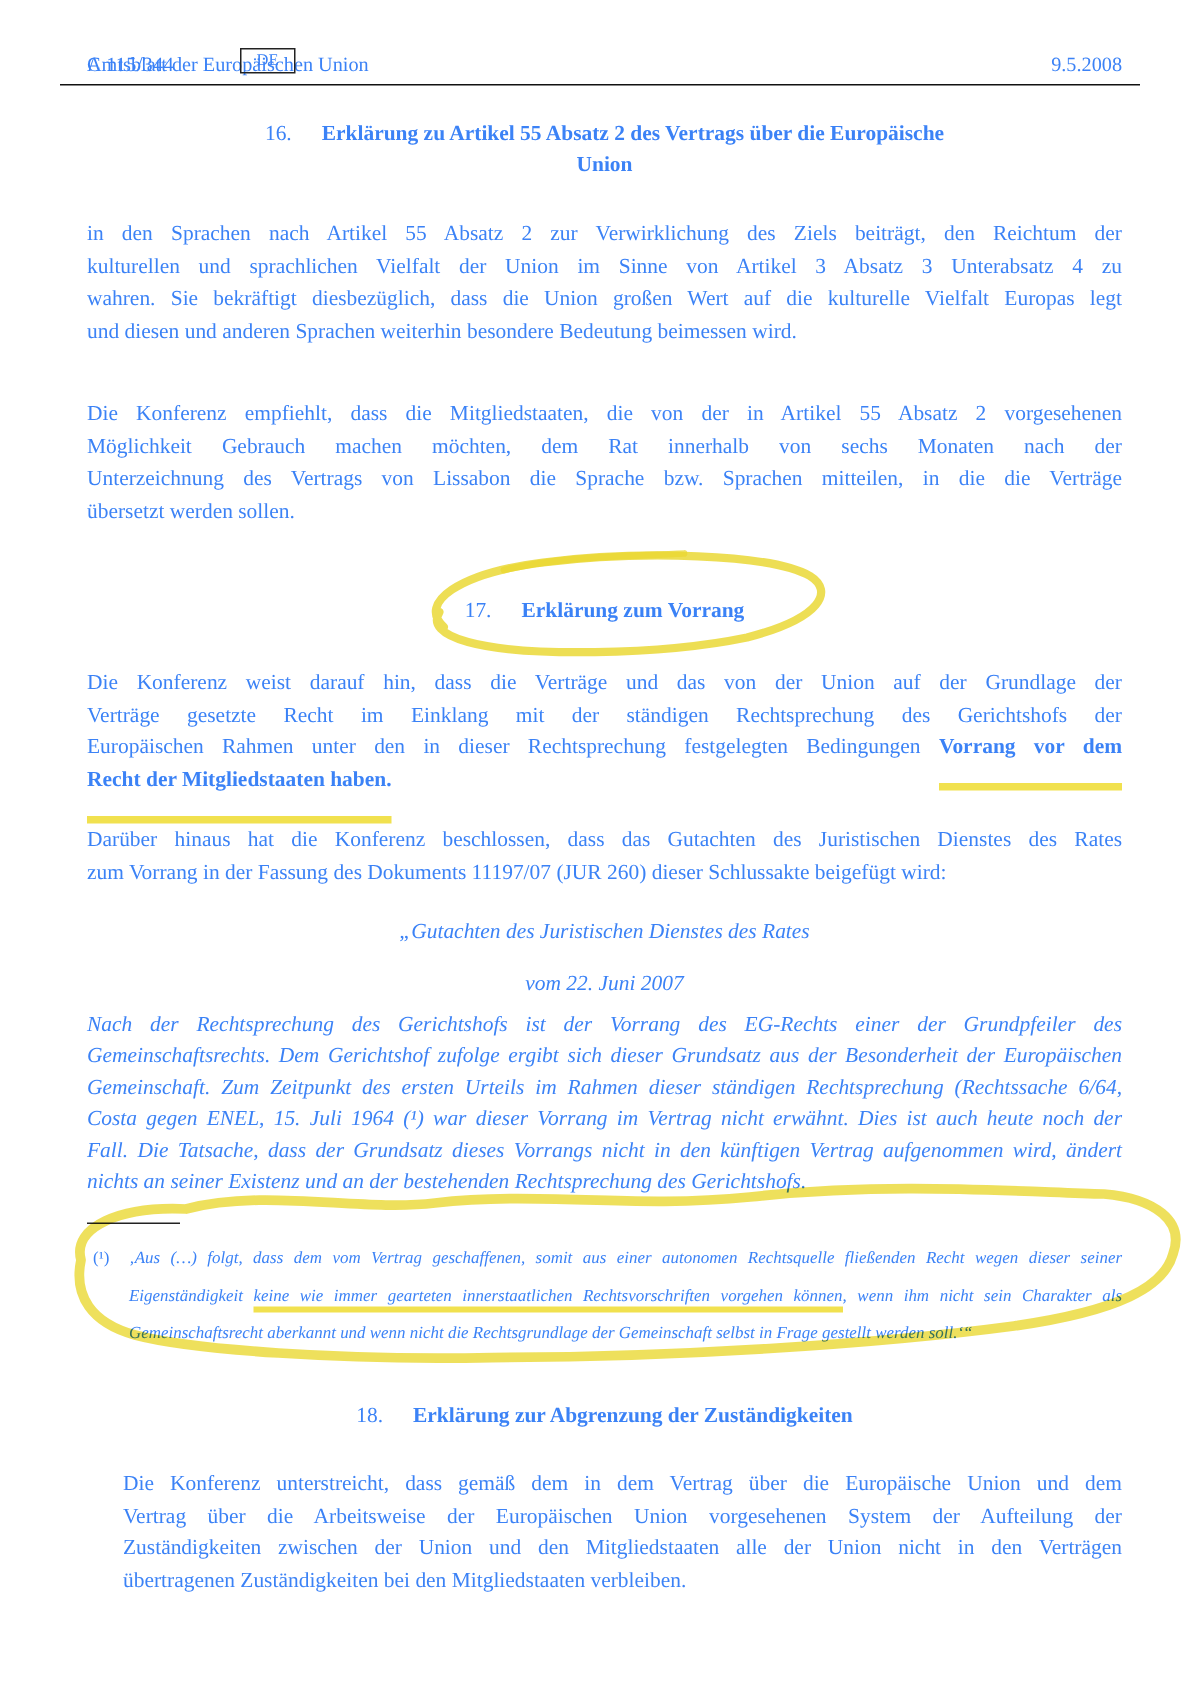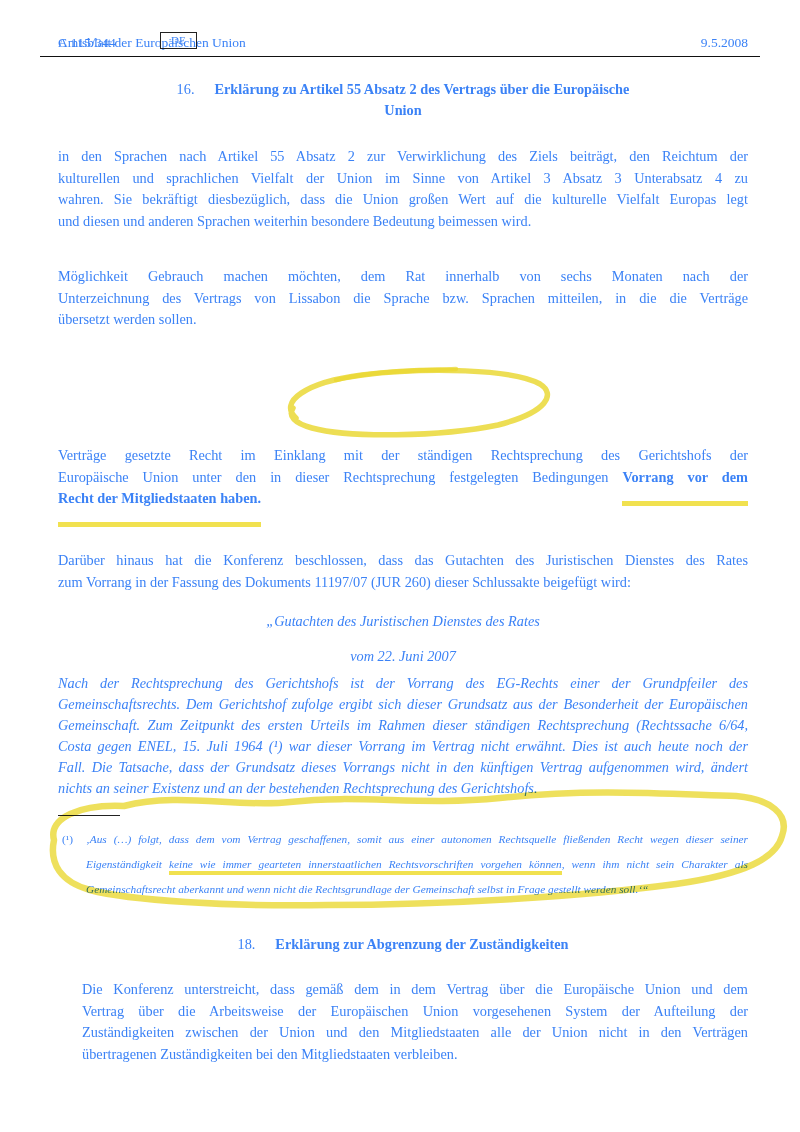--- a/index.html
+++ b/index.html
@@ -67,29 +67,34 @@
   </div>
 
   <div class="abs block" style="top:146px;">
     <div class="jl">in den Sprachen nach Artikel 55 Absatz 2 zur Verwirklichung des Ziels beiträgt, den Reichtum der</div>
     <div class="jl">kulturellen und sprachlichen Vielfalt der Union im Sinne von Artikel 3 Absatz 3 Unterabsatz 4 zu</div>
     <div class="jl">wahren. Sie bekräftigt diesbezüglich, dass die Union großen Wert auf die kulturelle Vielfalt Europas legt</div>
     <div class="jl last">und diesen und anderen Sprachen weiterhin besondere Bedeutung beimessen wird.</div>
   </div>
 
   <div class="abs block" style="top:266px;">
+    <div class="jl">Die Konferenz empfiehlt, dass die Mitgliedstaaten, die von der in Artikel 55 Absatz 2 vorgesehenen</div>
     <div class="jl">Möglichkeit Gebrauch machen möchten, dem Rat innerhalb von sechs Monaten nach der</div>
     <div class="jl">Unterzeichnung des Vertrags von Lissabon die Sprache bzw. Sprachen mitteilen, in die die Verträge</div>
     <div class="jl last">übersetzt werden sollen.</div>
   </div>
 
+  <div class="abs block heading" style="top:397px;">
+    <div><span class="num">17.</span><span>Erklärung zum Vorrang</span></div>
+  </div>
 
   <div class="abs block" style="top:445px;">
+    <div class="jl">Die Konferenz weist darauf hin, dass die Verträge und das von der Union auf der Grundlage der</div>
     <div class="jl">Verträge gesetzte Recht im Einklang mit der ständigen Rechtsprechung des Gerichtshofs der</div>
-    <div class="jl"><span>Europäische Union unter den in dieser Rechtsprechung festgelegten Bedingungen </span><span class="hl">Vorrang vor dem</span></div>
+    <div class="jl"><span>Europäischen Rahmen unter den in dieser Rechtsprechung festgelegten Bedingungen </span><span class="hl">Vorrang vor dem</span></div>
     <div class="jl last"><span class="hl">Recht der Mitgliedstaaten haben.</span></div>
   </div>
 
   <div class="abs block" style="top:550px;">
     <div class="jl">Darüber hinaus hat die Konferenz beschlossen, dass das Gutachten des Juristischen Dienstes des Rates</div>
     <div class="jl last">zum Vorrang in der Fassung des Dokuments 11197/07 (JUR 260) dieser Schlussakte beigefügt wird:</div>
   </div>
 
   <div class="abs block quoteline" style="top:611px;">„Gutachten des Juristischen Dienstes des Rates</div>
   <div class="abs block quoteline" style="top:646px;">vom 22. Juni 2007</div>

